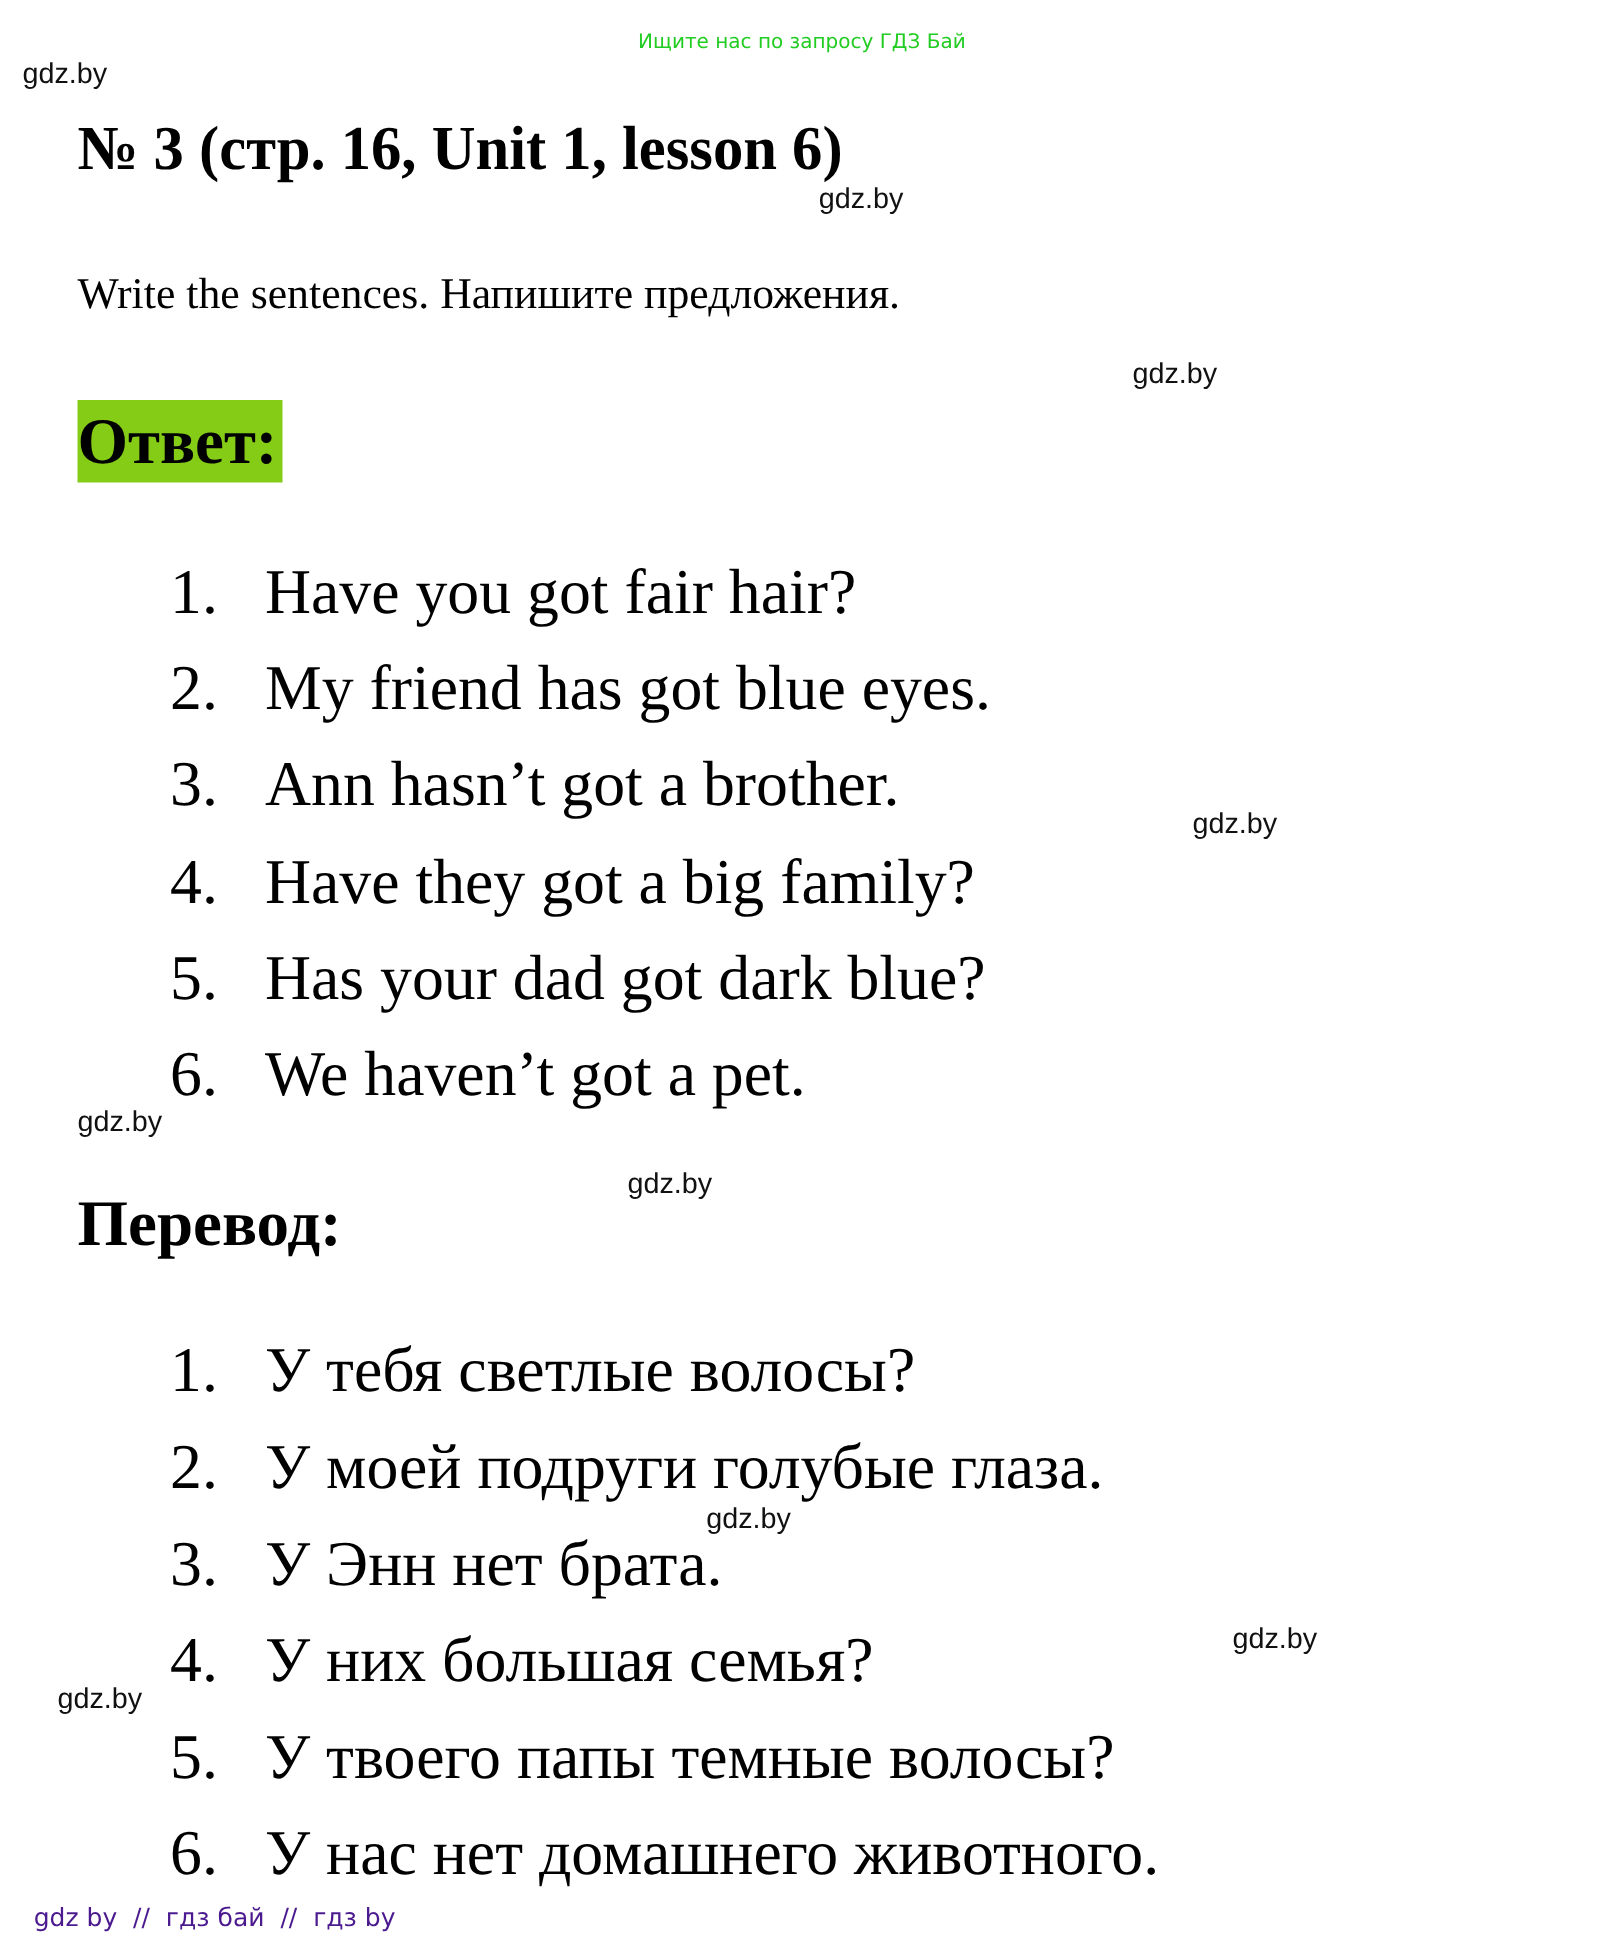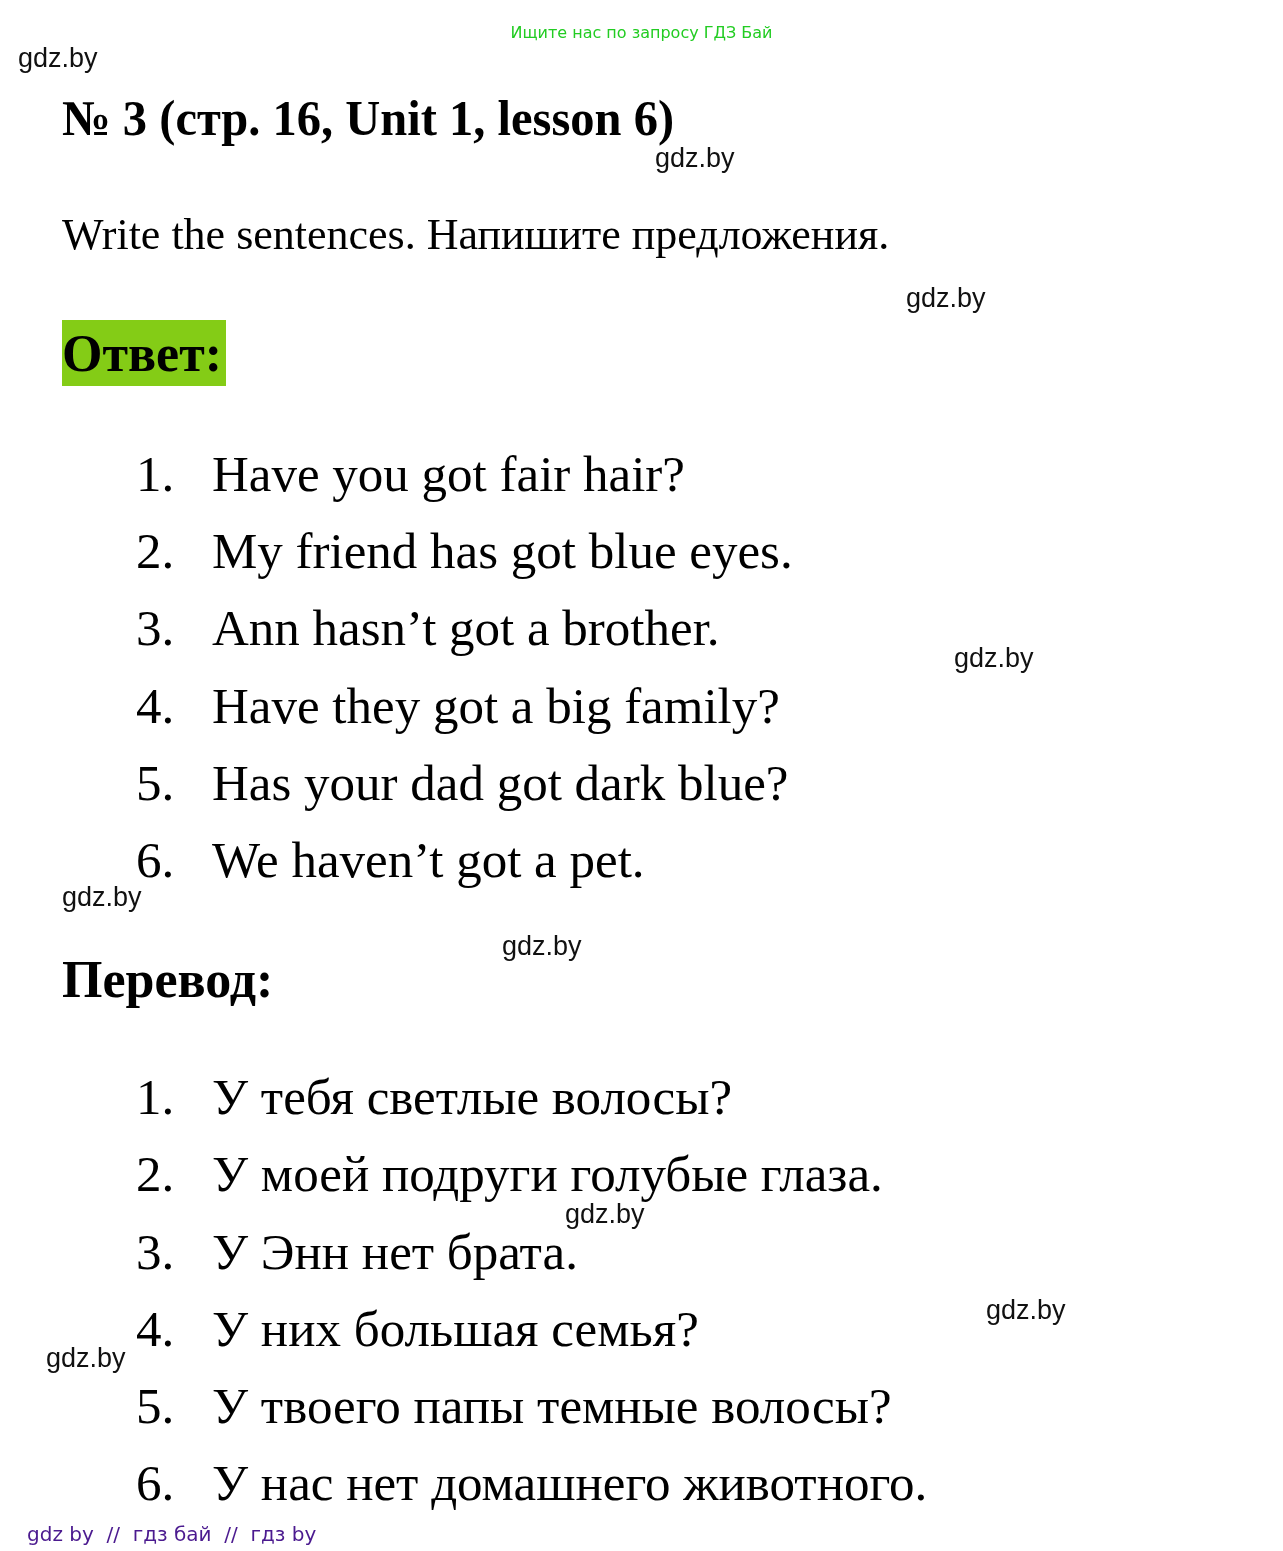--- a/index.html
+++ b/index.html
@@ -11,31 +11,31 @@
       color: #22cc22;
       margin-top: 20px;
     }
     .banner-bottom {
       left: 0; width: 1283px; top: 1521px; text-align: left;
       font-family: "DejaVu Sans", sans-serif; font-size: 20px; line-height: 26px;
       color: #4b1a8f;
       padding-left: 27px;
     }
     .watermark {
-      font-family: "Liberation Sans", sans-serif; font-size: 27px; line-height: 30px;
+      font-family: "Liberation Sans", sans-serif; font-size: 23px; line-height: 30px;
       color: #111;
     }
     .title {
       left: 62px; top: 88px;
       font-family: "Liberation Serif", serif; font-weight: bold; font-size: 50px; line-height: 60px;
       transform: scaleX(0.97); transform-origin: left top;
     }
     .instruction {
       left: 62px; top: 204px;
-      font-family: "Liberation Serif", serif; font-size: 44px; line-height: 62px;
+      font-family: "Liberation Serif", serif; font-size: 35px; line-height: 62px;
     }
     .answer-heading {
       left: 62px; top: 320px; height: 66px; padding: 0 4px 0 0;
       background: #84cc16;
       font-family: "Liberation Serif", serif; font-weight: bold; font-size: 52px; line-height: 68px;
     }
     .translation-heading {
       left: 62px; top: 946px;
       font-family: Liberation Serif, serif; font-weight: bold; font-size: 52px; line-height: 68px;
     }

